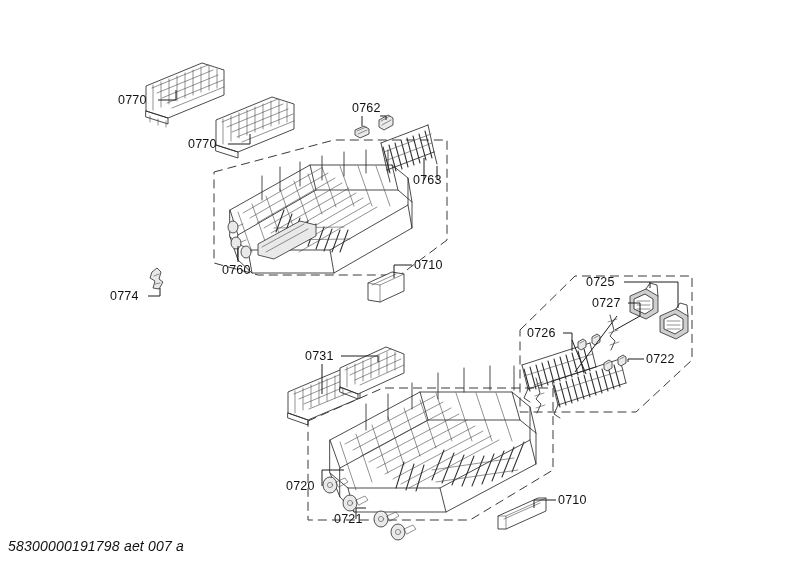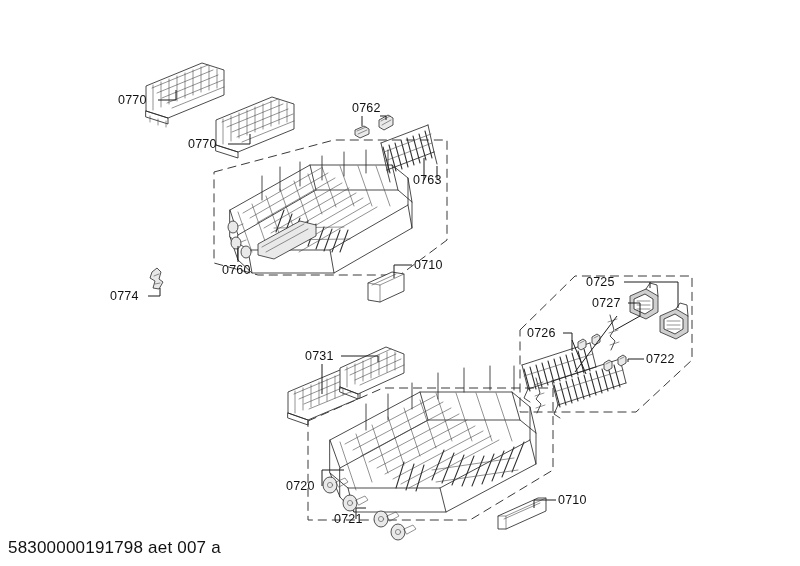--- a/index.html
+++ b/index.html
@@ -15,24 +15,25 @@
   svg#diagram{position:absolute;left:0;top:0;width:800px;height:566px;display:block;}
   .lbl{
     font-family:"Liberation Sans",sans-serif;
     font-size:12.5px;
     fill:#111111;
     letter-spacing:.2px;
   }
   .footer{
     position:absolute;
     left:8px;top:538px;
-    font-size:17px;
+    font-size:14px;
     color:#111;
     letter-spacing:.2px;
     white-space:nowrap;
+    font-style:italic;
   }
   
   .bound{fill:none;stroke:#3a3a3a;stroke-width:1;stroke-dasharray:9 5;}
   .lead{fill:none;stroke:#1d1d1d;stroke-width:1;}
   .pt{fill:none;stroke:#2b2b2b;stroke-width:.85;stroke-linejoin:round;stroke-linecap:round;}
   .pt-thin{fill:none;stroke:#4a4a4a;stroke-width:.6;stroke-linejoin:round;stroke-linecap:round;}
   .pt-f{fill:#ffffff;stroke:#2b2b2b;stroke-width:.85;stroke-linejoin:round;}
   .pt-f2{fill:#e9e9e9;stroke:#2b2b2b;stroke-width:.8;stroke-linejoin:round;}
   .pt-d{fill:#cfcfcf;stroke:#2b2b2b;stroke-width:.8;stroke-linejoin:round;}
   .tine{fill:none;stroke:#2f2f2f;stroke-width:1.05;stroke-linecap:round;}

